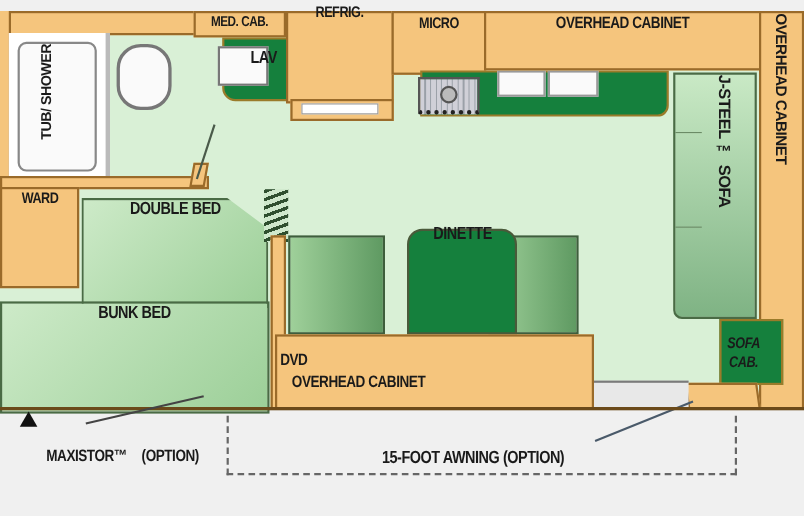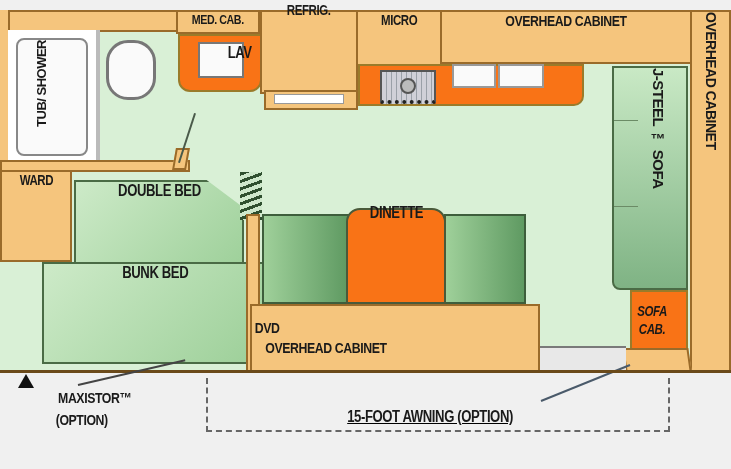--- a/index.html
+++ b/index.html
@@ -2,21 +2,21 @@
 <html><head>
 <meta charset="utf-8">
 <style>
   html,body{margin:0;padding:0;}
   body{width:731px;height:469px;background:#f0f0f0;position:relative;overflow:hidden;font-family:"Liberation Sans",sans-serif;}
   .abs{position:absolute;box-sizing:border-box;}
   .lbl{font-family:"Liberation Sans",sans-serif;font-weight:bold;color:#1a1a1a;font-size:14px;letter-spacing:-0.5px;text-align:center;white-space:nowrap;transform:scaleX(0.82);}
   .cab{background:#f5c57d;border:2px solid #9a6b2a;}
   .floor{background:#d9f0d6;}
   .bed{background:linear-gradient(135deg,#cdeac8,#9ccf98);border:2px solid #4a6b45;}
-  .yellow{background:#f97316;border:2px solid #9a7b2a;}
+  .yellow{background:#15803d;border:2px solid #9a7b2a;margin-left:24px;}
   .white{background:#fafafa;border:2px solid #888;border-radius:8px;}
   .center{display:flex;align-items:flex-start;justify-content:center;}
   .vert{writing-mode:vertical-rl;}
 </style>
 </head>
 <body>
 
 <div class="abs floor" style="left:0;top:10px;width:731px;height:362px;"></div>
 
 <div class="abs cab" style="left:0;top:10px;width:178px;height:22px;border-width:2px 0 2px 0;"></div>
@@ -81,21 +81,21 @@
 <div class="abs cab center" style="left:0;top:170px;width:72px;height:92px;">
   <span class="lbl">WARD</span>
 </div>
 
 <div class="abs bed center" style="left:74px;top:180px;width:170px;height:100px;clip-path:polygon(0 0,78% 0,100% 28%,100% 100%,0 100%);">
   <span class="lbl" style="font-size:16px;">DOUBLE BED</span>
 </div>
 
 <div class="abs" style="left:240px;top:172px;width:22px;height:48px;background:repeating-linear-gradient(-20deg,#2f4f2f 0 3px,#cfe8cc 3px 7px);"></div>
 
-<div class="abs bed center" style="left:0;top:262px;width:226px;height:102px;margin-left:42px;">
+<div class="abs bed center" style="left:0;top:274px;width:245px;height:102px;">
   <span class="lbl" style="font-size:16px;">BUNK BED</span>
 </div>
 
 <div class="abs cab" style="left:246px;top:214px;width:14px;height:158px;"></div>
 
 <div class="abs" style="left:262px;top:214px;width:88px;height:90px;background:linear-gradient(90deg,#9fd09a,#5f9a62);border:2px solid #3e5e3c;"></div>
 <div class="abs" style="left:444px;top:214px;width:82px;height:90px;background:linear-gradient(90deg,#9fd09a,#5f9a62);border:2px solid #3e5e3c;"></div>
 <div class="abs yellow center" style="left:346px;top:208px;width:100px;height:96px;border-radius:14px 14px 0 0;border-color:#4a5a3a;">
   <span class="lbl" style="font-size:16px;margin-top:-6px;">DINETTE</span>
 </div>
@@ -106,21 +106,21 @@
 </div>
 
 <div class="abs" style="left:540px;top:346px;width:86px;height:26px;background:#e8e8e8;border-top:2px solid #7a7a7a;"></div>
 <div class="abs" style="left:540px;top:364px;width:96px;height:2px;background:#4a5a6a;transform-origin:right center;transform:rotate(-22deg);left:534px;"></div>
 
 <div class="abs" style="left:0;top:370px;width:731px;height:3px;background:#6b4a1a;"></div>
 
 <div class="abs" style="left:18px;top:374px;width:0;height:0;border-left:8px solid transparent;border-right:8px solid transparent;border-bottom:14px solid #111;"></div>
 
 <div class="abs" style="left:78px;top:384px;width:110px;height:2px;background:#444;transform:rotate(-13deg);transform-origin:left center;"></div>
-<div class="abs center" style="left:50px;top:384px;width:120px;height:50px;flex-direction:column;">
+<div class="abs center" style="left:50px;top:404px;width:120px;height:50px;flex-direction:row;">
   <span class="lbl" style="font-size:15px;line-height:22px;">MAXISTOR™</span>
   <span class="lbl" style="font-size:15px;line-height:22px;">(OPTION)</span>
 </div>
 
 <div class="abs" style="left:206px;top:378px;width:464px;height:54px;border:2px dashed #666;border-top:none;"></div>
-<div class="abs center" style="left:260px;top:408px;width:340px;height:26px;text-decoration:underline;">
+<div class="abs center" style="left:260px;top:408px;width:340px;height:26px;">
   <span class="lbl" style="font-size:16px;background:#f0f0f0;padding:0 4px;">15-FOOT AWNING (OPTION)</span>
 </div>
 
 </body></html>

